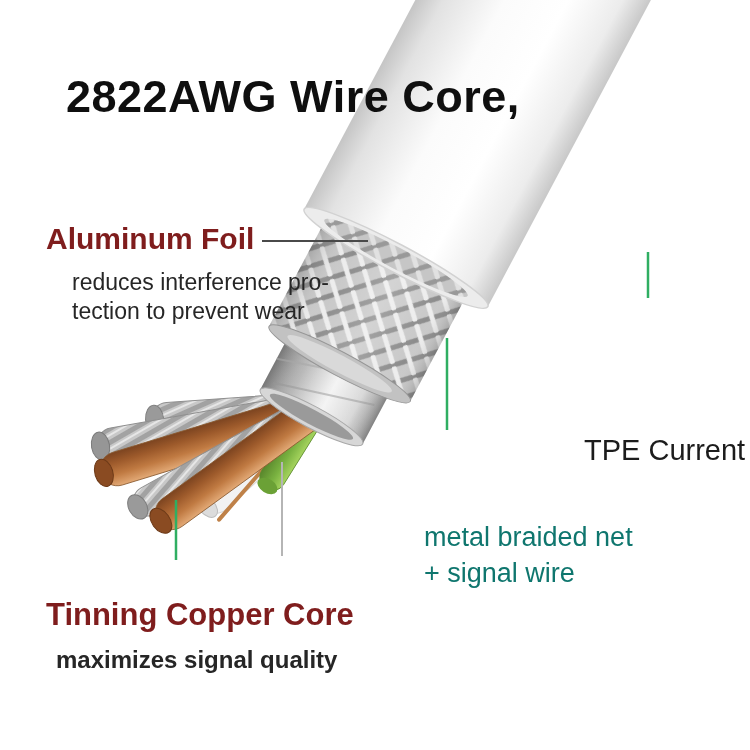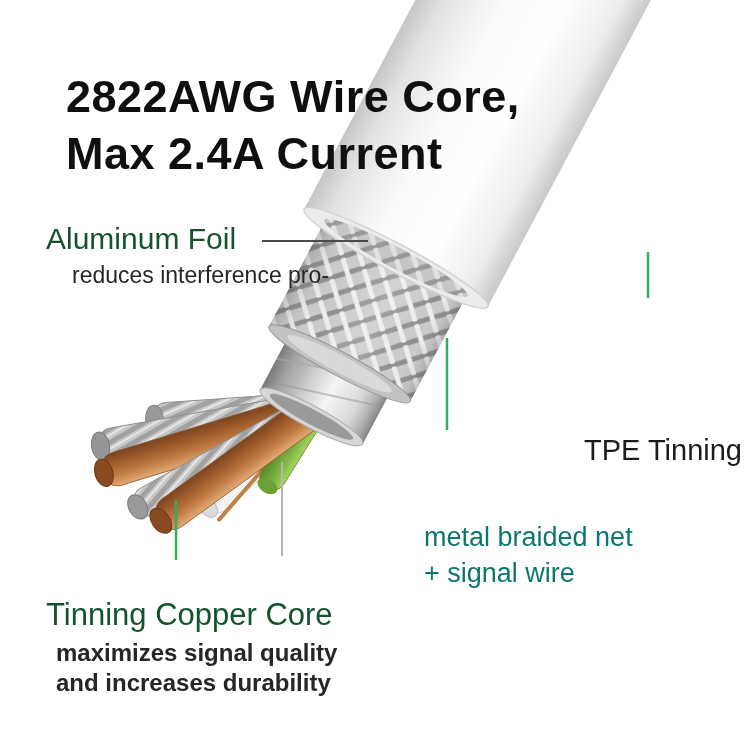--- a/index.html
+++ b/index.html
@@ -6,22 +6,22 @@
   .stage{
     position:relative;width:750px;height:750px;background:#ffffff;overflow:hidden;
     font-family:"Liberation Sans", sans-serif;color:#1a1a1a;
   }
   .stage svg.cable{position:absolute;left:0;top:0;}
   .abs{position:absolute;}
   .title{
     left:66px;top:68px;font-size:45px;font-weight:bold;line-height:1.27;
     color:#0f0f0f;letter-spacing:0.5px;
   }
-  .lbl-heading{font-size:30px;color:#14532d;}
-  .lbl-desc{font-size:23px;line-height:1.27;color:#262626;margin-top:5px;}
+  .lbl-heading{font-size:30px;color:#7f1d1d;font-weight:bold;}
+  .lbl-desc{font-size:23px;line-height:1.27;color:#262626;margin-top:12px;}
   .lbl-aluminum{left:46px;top:222px;}
   .lbl-aluminum .lbl-desc{padding-left:26px;}
   .lbl-tpe{left:584px;top:434px;font-size:29px;color:#1c1c1c;}
   .lbl-braided{left:424px;top:520px;font-size:27px;line-height:1.32;color:#0f766e;}
   .lbl-copper{left:46px;top:590px;}
   .lbl-copper .lbl-heading{font-size:31px;margin-top:7px;}
   .lbl-copper .lbl-desc{font-size:24px;padding-left:10px;font-weight:bold;}
   .watermark{
     left:256px;top:338px;font-size:25px;letter-spacing:1px;color:rgba(215,215,215,0.95);
     text-shadow:0 1px 1px rgba(255,255,255,0.8);
@@ -147,41 +147,40 @@
 
     <line x1="262" y1="241" x2="368" y2="241" stroke="#4a4a4a" stroke-width="2"></line>
     <line x1="648" y1="252" x2="648" y2="298" stroke="#2fae62" stroke-width="2.5"></line>
     <line x1="447" y1="338" x2="447" y2="430" stroke="#2fae62" stroke-width="2.5"></line>
     <line x1="282" y1="462" x2="282" y2="556" stroke="#b5b5b5" stroke-width="2"></line>
     <line x1="176" y1="500" x2="176" y2="560" stroke="#2fae62" stroke-width="2.5"></line>
   </svg>
 
   <div class="abs title">
     <div>2822AWG Wire Core,</div>
-    <div>Max 2.4A Current</div>
   </div>
 
 
   <div class="abs lbl-aluminum">
     <div class="lbl-heading">Aluminum Foil</div>
     <div class="lbl-desc">
       <div>reduces interference  pro-</div>
+      <div>tection to prevent wear</div>
     </div>
   </div>
 
   <div class="abs lbl-tpe">
-    <span>TPE Tinning</span>
+    <span>TPE Current</span>
   </div>
 
   <div class="abs lbl-braided">
     <div>metal braided net</div>
     <div>+ signal wire</div>
   </div>
 
   <div class="abs lbl-copper">
     <div class="lbl-heading">Tinning Copper Core</div>
     <div class="lbl-desc">
       <div>maximizes signal quality</div>
-      <div>and increases durability</div>
     </div>
   </div>
 
 </div>
 
 </body></html>

